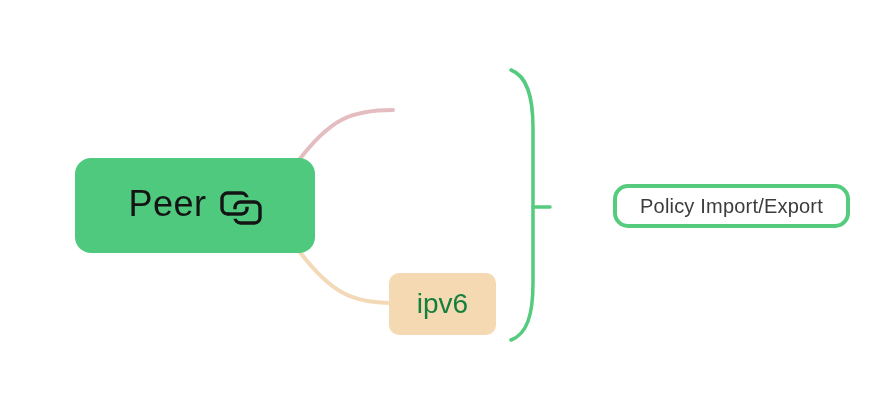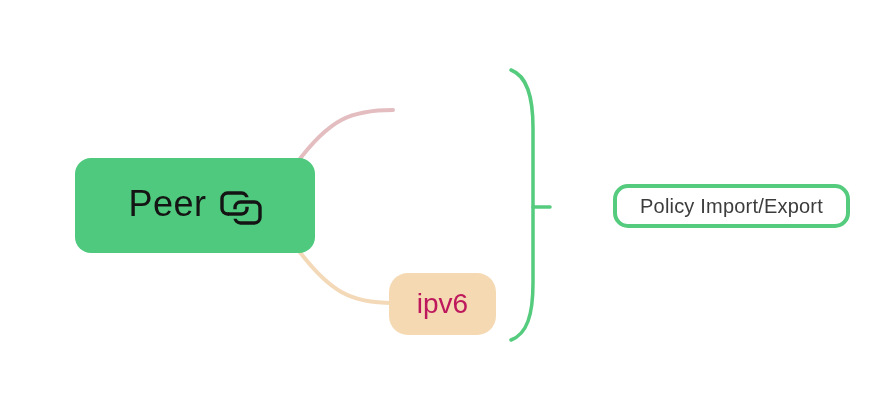--- a/index.html
+++ b/index.html
@@ -52,22 +52,22 @@
     border-radius: 14px;
     color: #141414;
     font-size: 28px;
   }
   .node-ipv6 {
     left: 389px;
     top: 273px;
     width: 107px;
     height: 62px;
     background: #F5D9B3;
-    border-radius: 19px;
-    color: #be185d;
+    border-radius: 10px;
+    color: #15803d;
     font-size: 28px;
   }
   .node-summary {
     left: 565px;
     top: 184px;
     width: 237px;
     height: 44px;
     background: #ffffff;
     border: 4px solid #55CB7E;
     border-radius: 15px;

